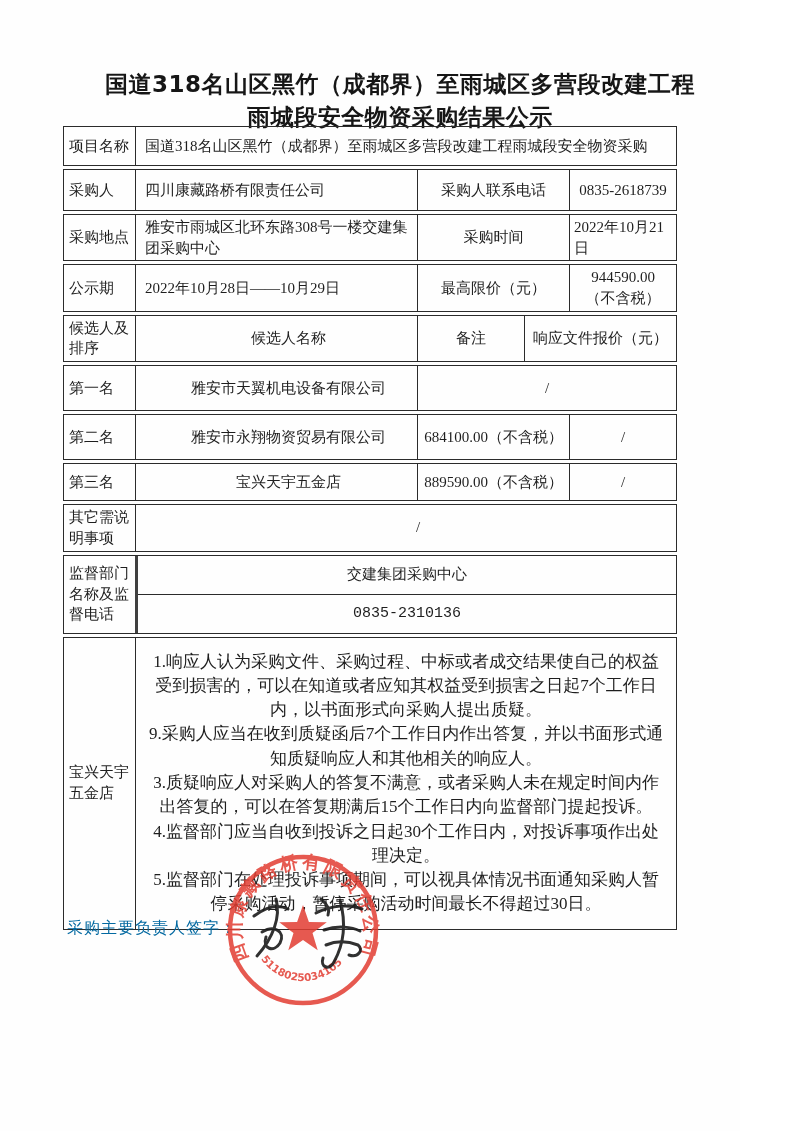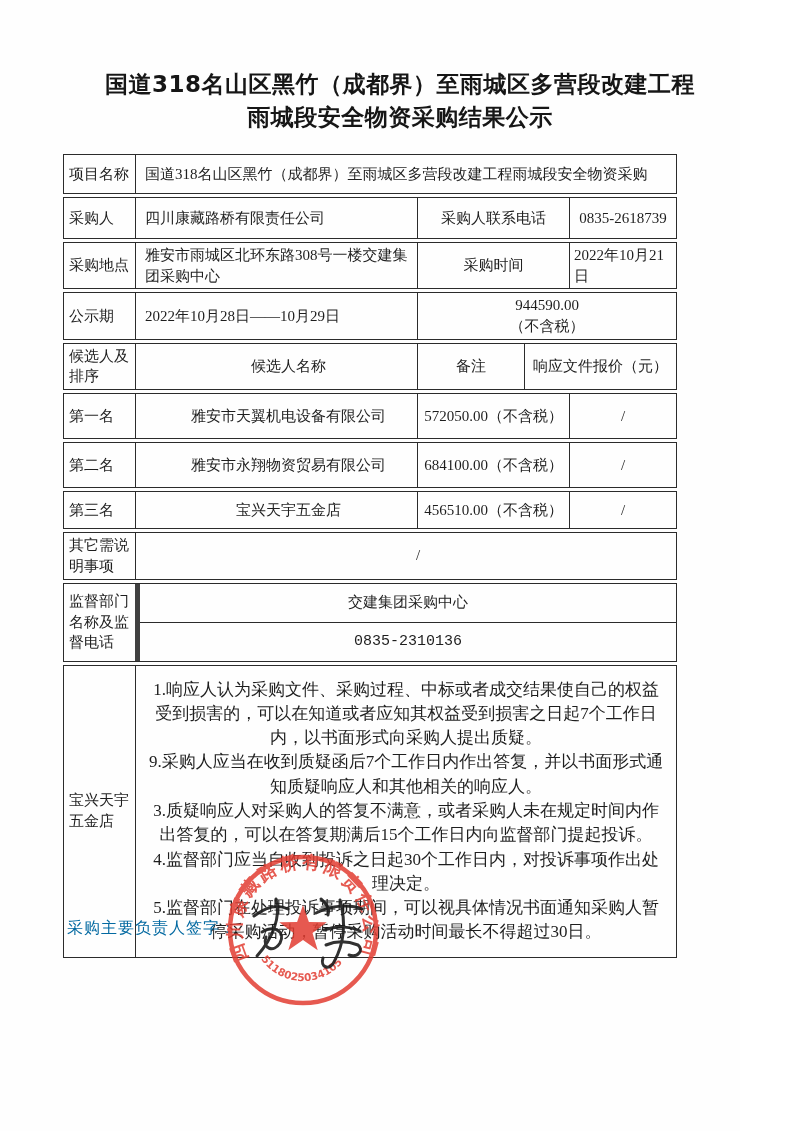--- a/index.html
+++ b/index.html
@@ -7,40 +7,40 @@
     width:740px;height:1131px;position:relative;overflow:hidden;
     background:#fefefe;color:#1e1e1e;
     font-family:"Liberation Serif","DejaVu Serif",serif;
   }
   .title{
     position:absolute;top:68px;left:0;width:800px;
     text-align:center;font-weight:700;font-size:23px;line-height:1.42;
     letter-spacing:0.5px;color:#161616;
     font-family:"DejaVu Sans","Liberation Sans",sans-serif;
   }
-  .doc-table{position:absolute;left:63px;top:126px;width:614px;margin-top:28px;}
+  .doc-table{position:absolute;left:63px;top:126px;width:614px;}
   .trow{display:flex;border:1px solid #2b2b2b;box-sizing:border-box;background:transparent;}
   .trow + .trow{margin-top:3px;}
   .cell{
     border-left:1px solid #2b2b2b;display:flex;align-items:center;
     font-size:15px;line-height:1.38;box-sizing:border-box;
     word-break:break-all;
     padding-left:24px;
   }
   .cell:first-child{border-left:none;}
   .c-label{width:71px;flex-shrink:0;padding:2px 2px 2px 5px;}
   .c2{width:282px;flex-shrink:0;}
   .c3{width:152px;flex-shrink:0;justify-content:center;text-align:center;padding:2px 4px;}
   .c4{flex:1;justify-content:center;padding:2px 4px;flex-direction:column;}
   .rest{flex:1;}
   .pad{padding:2px 9px;}
   .ctr{justify-content:center;text-align:center;}
   .h40{min-height:40px}.h42{min-height:42px}.h45{min-height:45px}
   .h46{min-height:46px}.h38{min-height:38px}.h78{min-height:78px}.h280{min-height:280px}
-  .subcol{flex:1;display:flex;flex-direction:column;border-left:5px solid #404040;}
+  .subcol{flex:1;display:flex;flex-direction:column;border-left:3px solid #404040;}
   .subrow{flex:1;min-height:38px;display:flex;align-items:center;justify-content:center;
     font-size:15px;word-break:break-all;}
   .subrow + .subrow{border-top:1px solid #2b2b2b;font-family:Liberation Mono, monospace;}
   .complaint-cell{flex:1;display:flex;align-items:center;padding:12px 9px;}
   .complaint-inner{font-size:17px;line-height:1.43;text-align:center;}
   .complaint-inner div{margin:0;}
   .sig-line{position:absolute;left:67px;top:918px;font-size:16px;letter-spacing:1px;color:#0369a1;}
   .seal{position:absolute;left:222px;top:849px;width:162px;height:162px;}
 </style>
 </head>
@@ -70,51 +70,51 @@
     <div class="trow h46">
       <div class="cell c-label">采购地点</div>
       <div class="cell c2 pad">雅安市雨城区北环东路308号一楼交建集团采购中心</div>
       <div class="cell c3">采购时间</div>
       <div class="cell c4">2022年10月21日</div>
     </div>
 
     <div class="trow h42">
       <div class="cell c-label">公示期</div>
       <div class="cell c2 pad">2022年10月28日——10月29日</div>
+      <div class="cell c3">最高限价（元）</div>
       <div class="cell c4">
         <div>944590.00</div>
         <div>（不含税）</div>
       </div>
     </div>
 
     <div class="trow h45">
       <div class="cell c-label">候选人及排序</div>
       <div class="cell c2 ctr">候选人名称</div>
       <div class="cell c4">备注</div>
       <div class="cell c3">响应文件报价（元）</div>
     </div>
 
     <div class="trow h46">
       <div class="cell c-label">第一名</div>
       <div class="cell c2 ctr">雅安市天翼机电设备有限公司</div>
-      <div class="cell c3">572050.00（不含税）</div>
       <div class="cell c4">/</div>
     </div>
 
     <div class="trow h46">
       <div class="cell c-label">第二名</div>
       <div class="cell c2 ctr">雅安市永翔物资贸易有限公司</div>
       <div class="cell c3">684100.00（不含税）</div>
       <div class="cell c4">/</div>
     </div>
 
     <div class="trow h38">
       <div class="cell c-label">第三名</div>
       <div class="cell c2 ctr">宝兴天宇五金店</div>
-      <div class="cell c3">456510.00（不含税）</div>
+      <div class="cell c3">889590.00（不含税）</div>
       <div class="cell c4">/</div>
     </div>
 
     <div class="trow h40">
       <div class="cell c-label">其它需说明事项</div>
       <div class="cell rest ctr">/</div>
     </div>
 
     <div class="trow h78">
       <div class="cell c-label">监督部门名称及监督电话</div>

